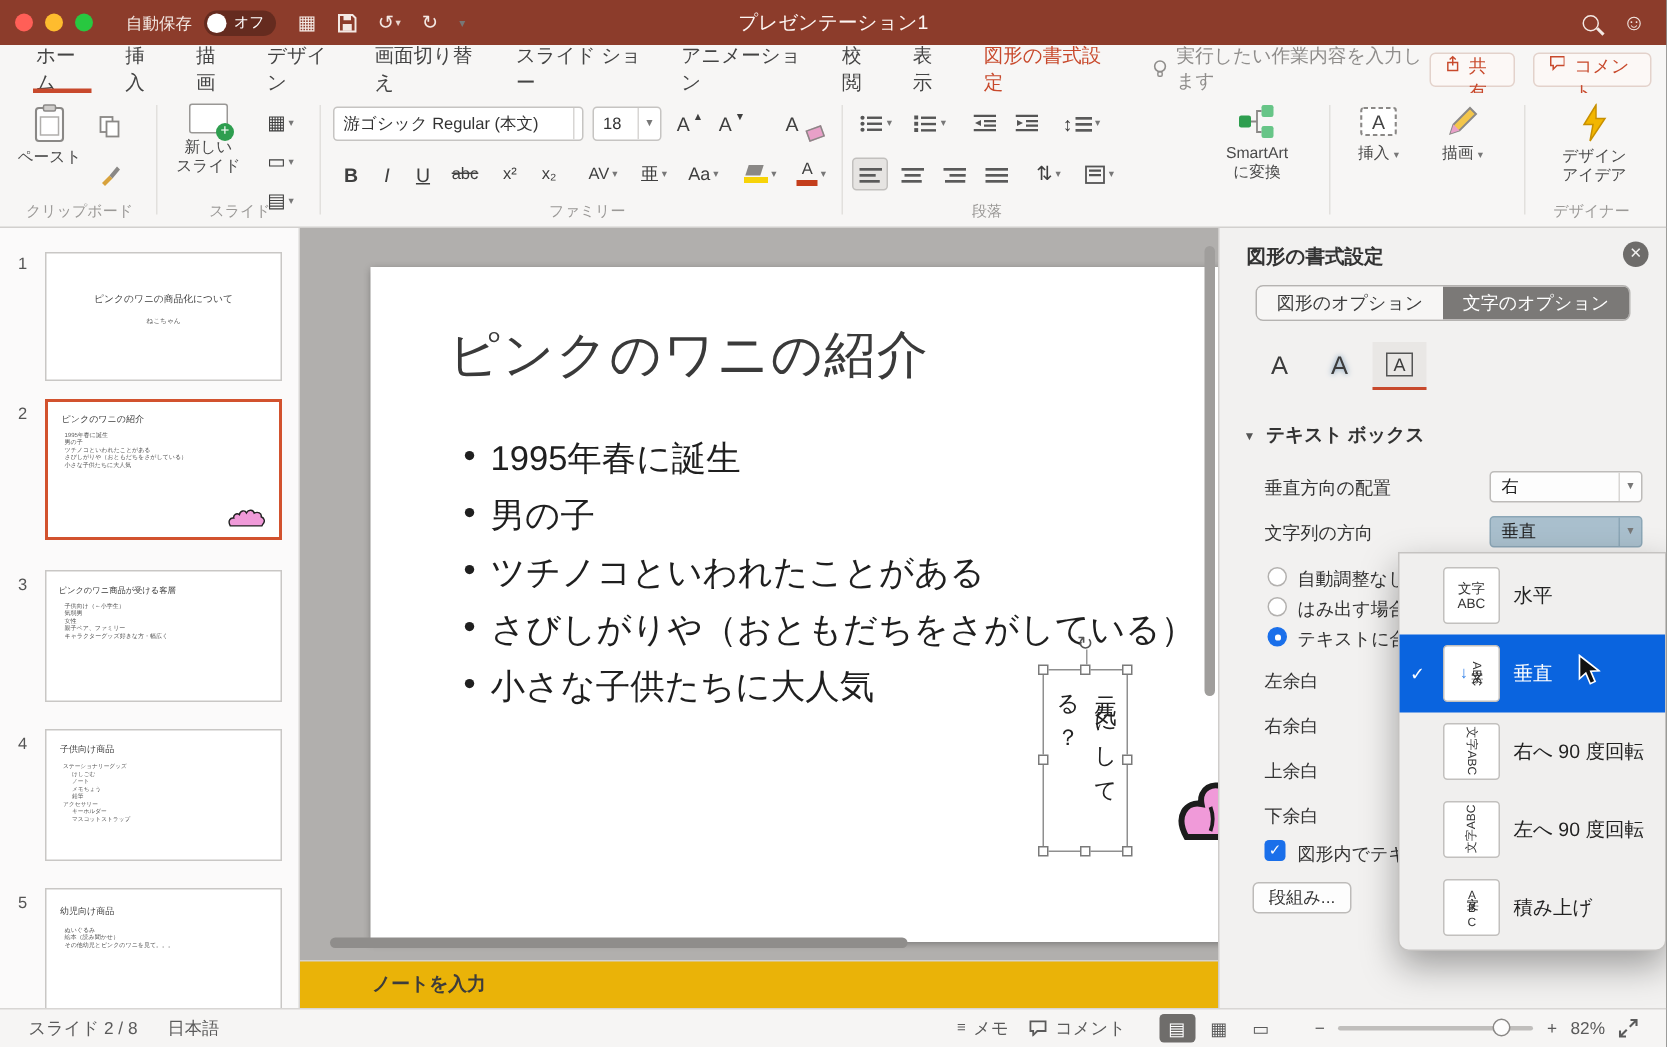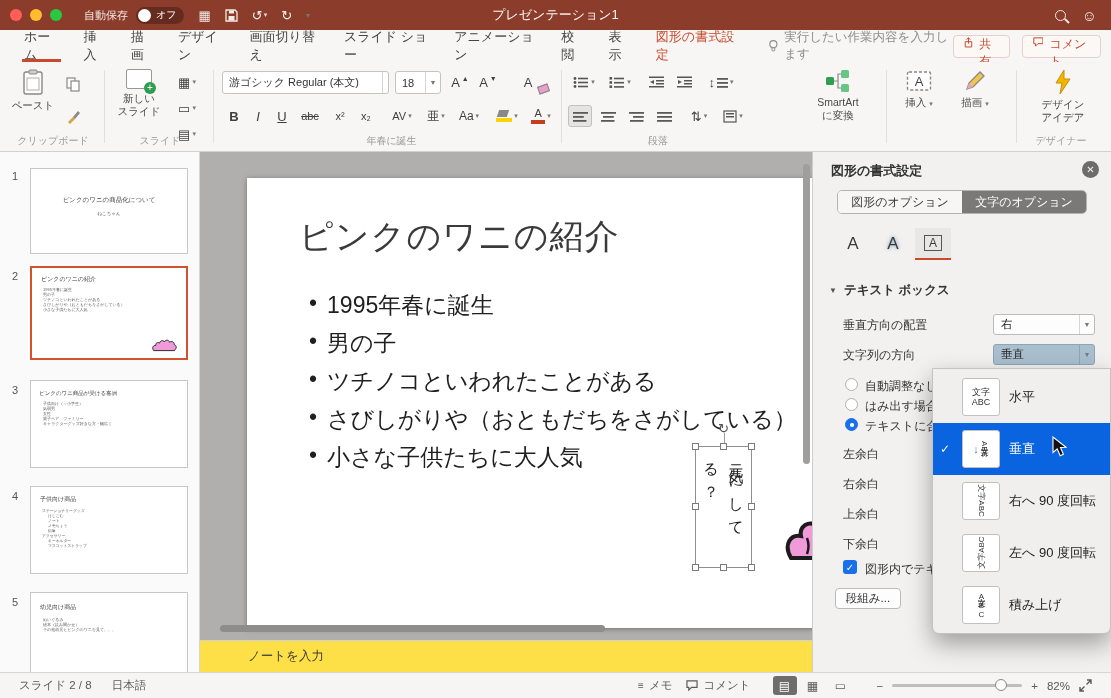--- a/index.html
+++ b/index.html
@@ -51,21 +51,21 @@
 .slide-title{position:absolute;left:52px;top:36px;font-size:34px;color:#3a3a3a;letter-spacing:1px;}
 .sbul{position:absolute;left:62px;font-size:23px;color:#1f1f1f;display:flex;gap:10px;white-space:nowrap;}
 .vtextbox{position:absolute;border:1px solid #8f8f8f;}
 .vtext{writing-mode:vertical-rl;font-size:15px;letter-spacing:6px;line-height:25px;color:#222;padding:5px 3px;height:100%;}
 .hd{position:absolute;width:7px;height:7px;background:#fff;border:1px solid #7a7a7a;}
 .rot{position:absolute;top:-26px;left:50%;transform:translateX(-50%);font-size:13px;color:#555;}
 .rotline{position:absolute;top:-14px;left:50%;width:1px;height:13px;background:#9a9a9a;}
 .hscroll{position:absolute;left:14px;right:14px;bottom:40px;height:7px;border-radius:4px;}
 .hthumb{height:7px;width:66%;margin-left:1%;background:#8f8d8b;border-radius:4px;}
 .vscroll{position:absolute;right:2px;top:12px;width:7px;height:300px;background:#a09e9c;border-radius:4px;}
-.notes{position:absolute;left:0;right:0;bottom:0;height:32px;background:#fde047;border-top:1px solid #d4d2d0;display:flex;align-items:center;padding-left:48px;font-size:12.5px;font-weight:normal;color:#3c3c3c;}
+.notes{position:absolute;left:0;right:0;bottom:0;height:32px;background:#eab308;border-top:1px solid #d4d2d0;display:flex;align-items:center;padding-left:48px;font-size:12.5px;font-weight:bold;color:#3c3c3c;}
 
 .panel{position:absolute;right:0;top:152px;width:299px;bottom:26px;background:#f2f1f0;border-left:1px solid #cfcdcb;font-size:12px;}
 .pheader{position:absolute;left:18px;top:10px;font-size:13px;font-weight:bold;color:#333;}
 .pclose{position:absolute;right:12px;top:9px;width:17px;height:17px;border-radius:50%;background:#6e6c6a;color:#f2f1f0;display:flex;align-items:center;justify-content:center;font-size:10px;}
 .ptabs{position:absolute;left:24px;right:24px;top:38px;height:24px;display:flex;border:1px solid #b5b3b1;border-radius:5px;overflow:hidden;font-size:12px;}
 .ptab{flex:1;display:flex;align-items:center;justify-content:center;background:#f7f6f5;color:#3c3c3c;}
 .ptab.sel{background:#7b7977;color:#fff;}
 .picon{position:absolute;top:76px;width:36px;height:32px;display:flex;align-items:center;justify-content:center;font-size:17px;color:#3c3c3c;}
 .picon.sel{background:#e9e7e5;border-bottom:2.5px solid #c8492c;}
 .psec{position:absolute;left:16px;top:130px;display:flex;align-items:center;gap:7px;font-weight:bold;font-size:12.5px;color:#333;}
@@ -262,21 +262,21 @@
         <span class="chev">▾</span>
       </span>
     <span class="sbtn" style="left:526px;top:43px;width:30px;height:22px;">
         <span class="fc-a">
           <span style="font-size:11px;">A</span>
           <span class="fc-bar"></span>
         </span>
         <span class="chev">▾</span>
       </span>
     <div class="rsep" style="left:561px;"></div>
-    <div class="glabel" style="left:222px;width:339px;">年春に誕生</div>
+    <div class="glabel" style="left:222px;width:339px;">ファミリー</div>
 
     <span class="sbtn" style="left:568px;top:9px;width:32px;height:22px;">
       <svg width="16" height="13" viewBox="0 0 16 13">
           <circle cx="2" cy="2.5" r="1.4" fill="#555"></circle>
           <circle cx="2" cy="6.5" r="1.4" fill="#555"></circle>
           <circle cx="2" cy="10.5" r="1.4" fill="#555"></circle>
           <rect x="5" y="1.7" width="10" height="1.6" fill="#555"></rect>
           <rect x="5" y="5.7" width="10" height="1.6" fill="#555"></rect>
           <rect x="5" y="9.7" width="10" height="1.6" fill="#555"></rect>
         </svg>

